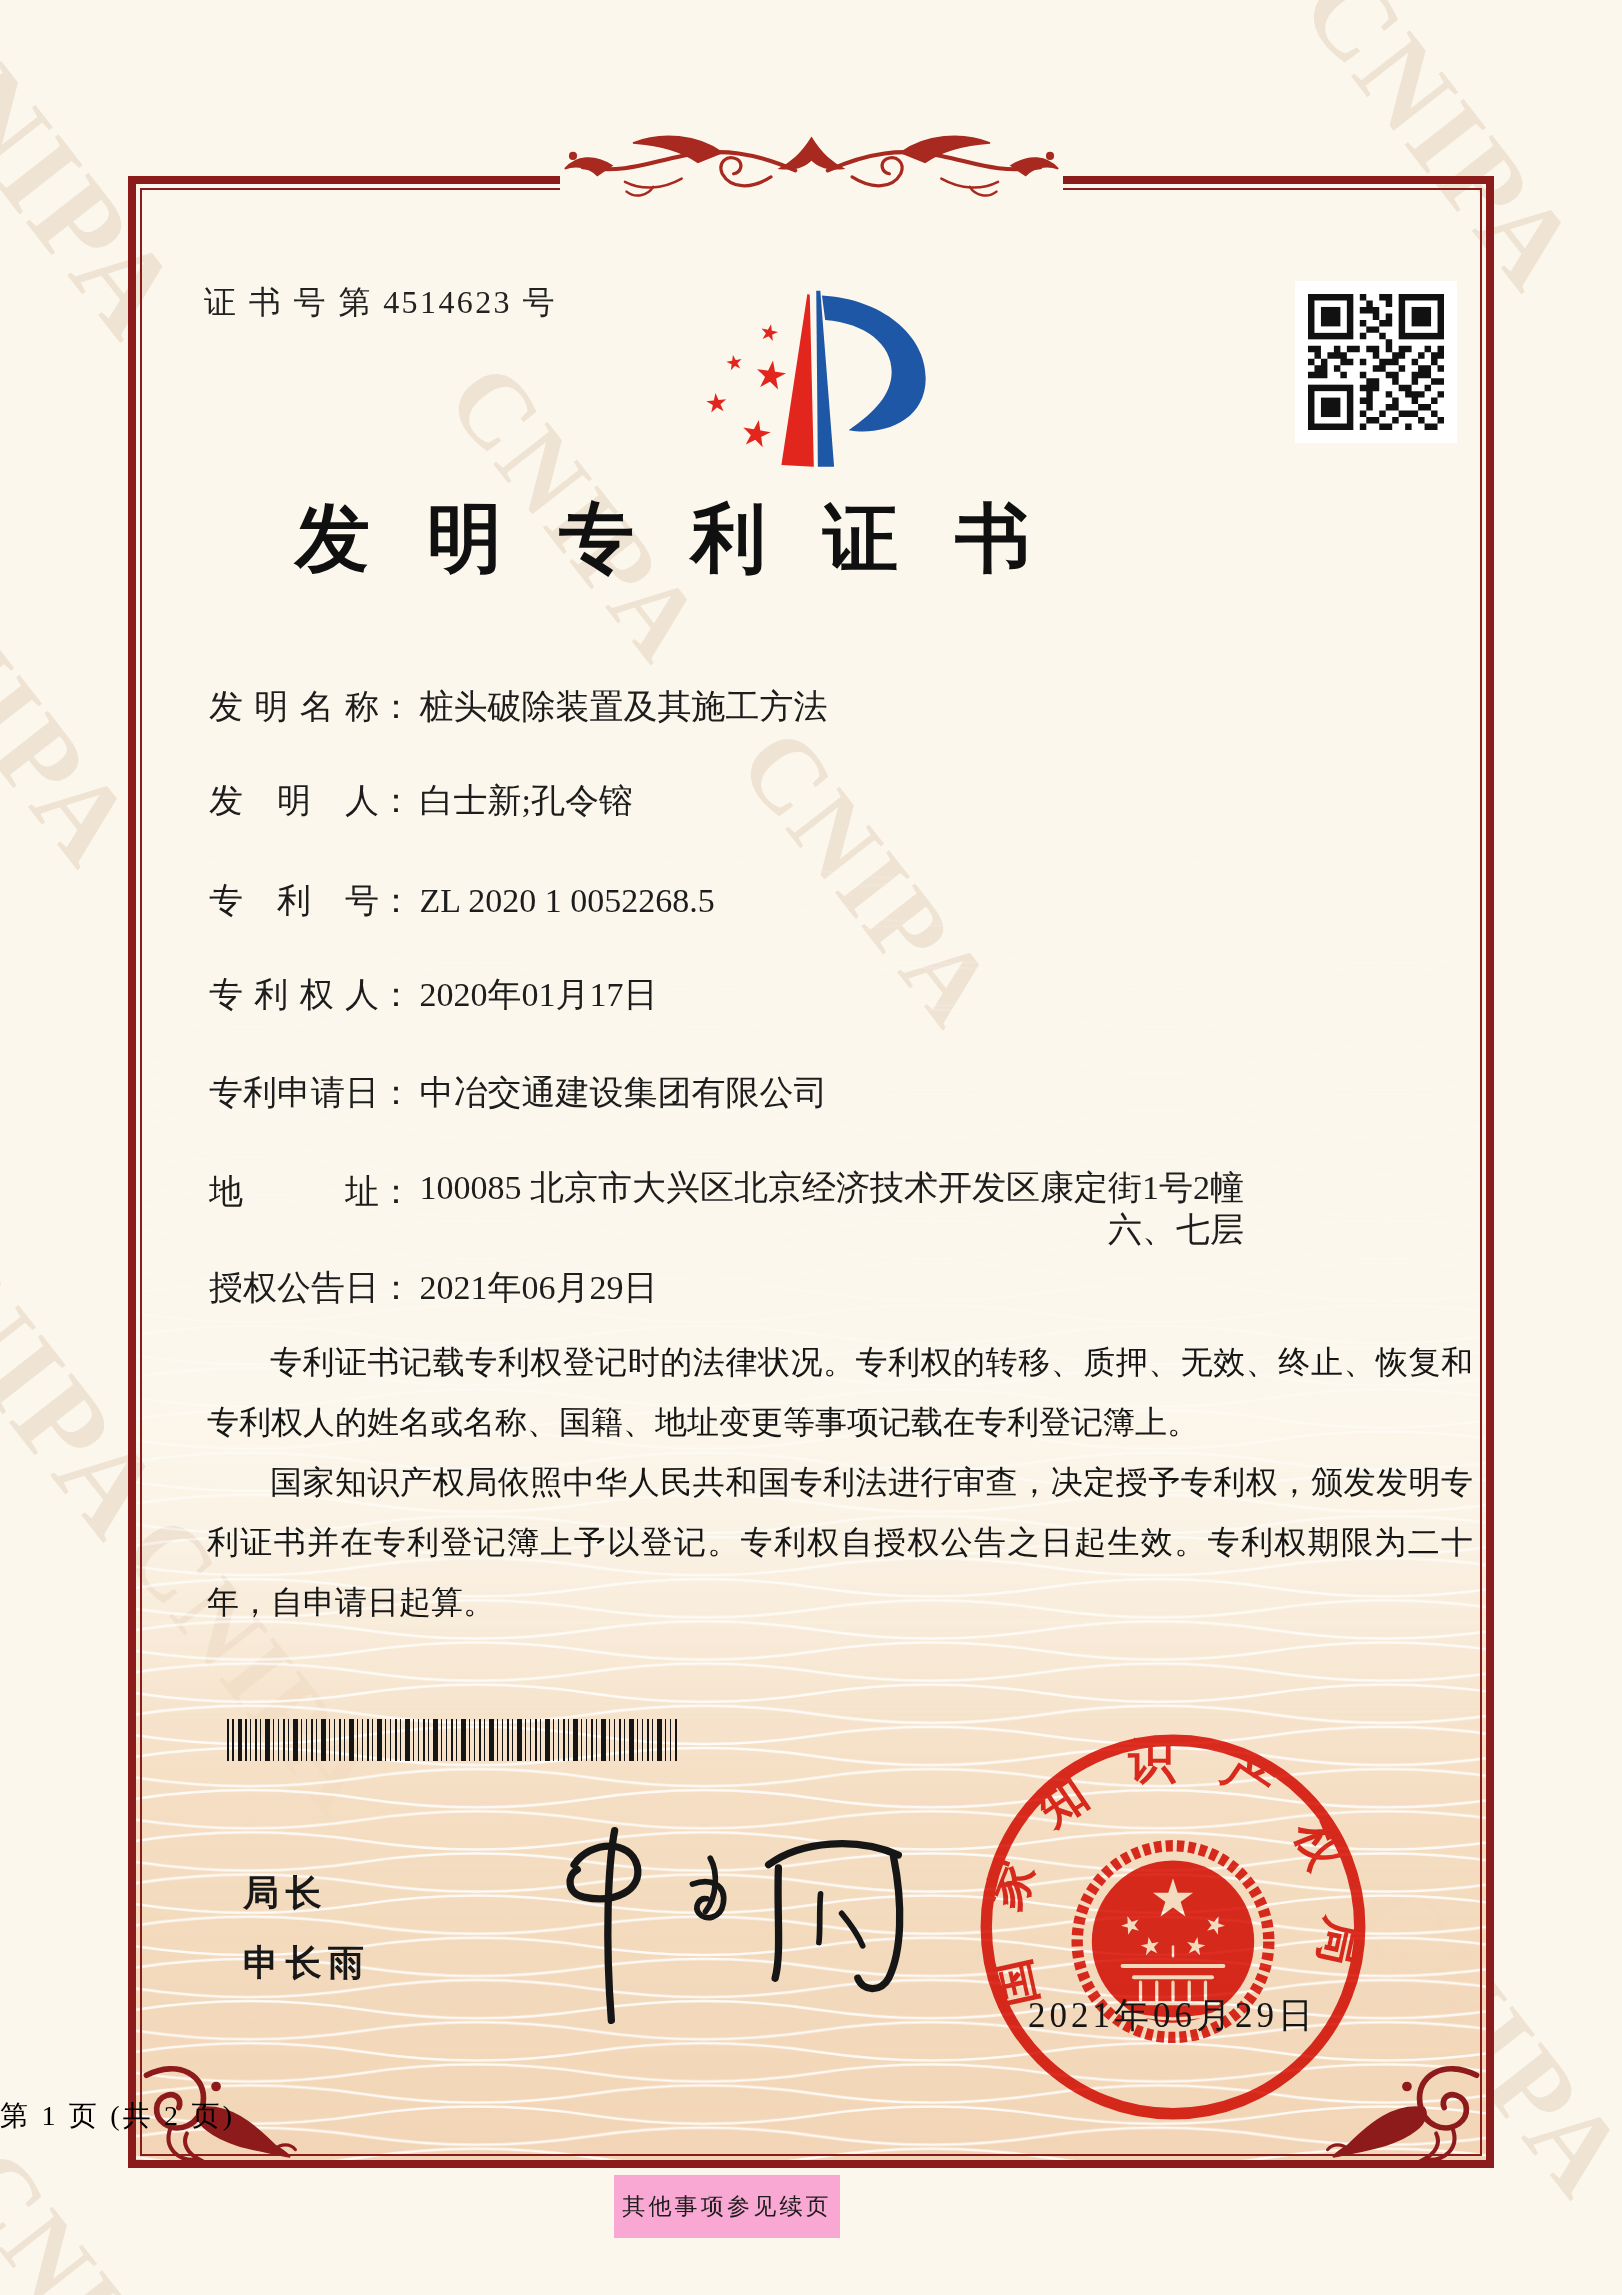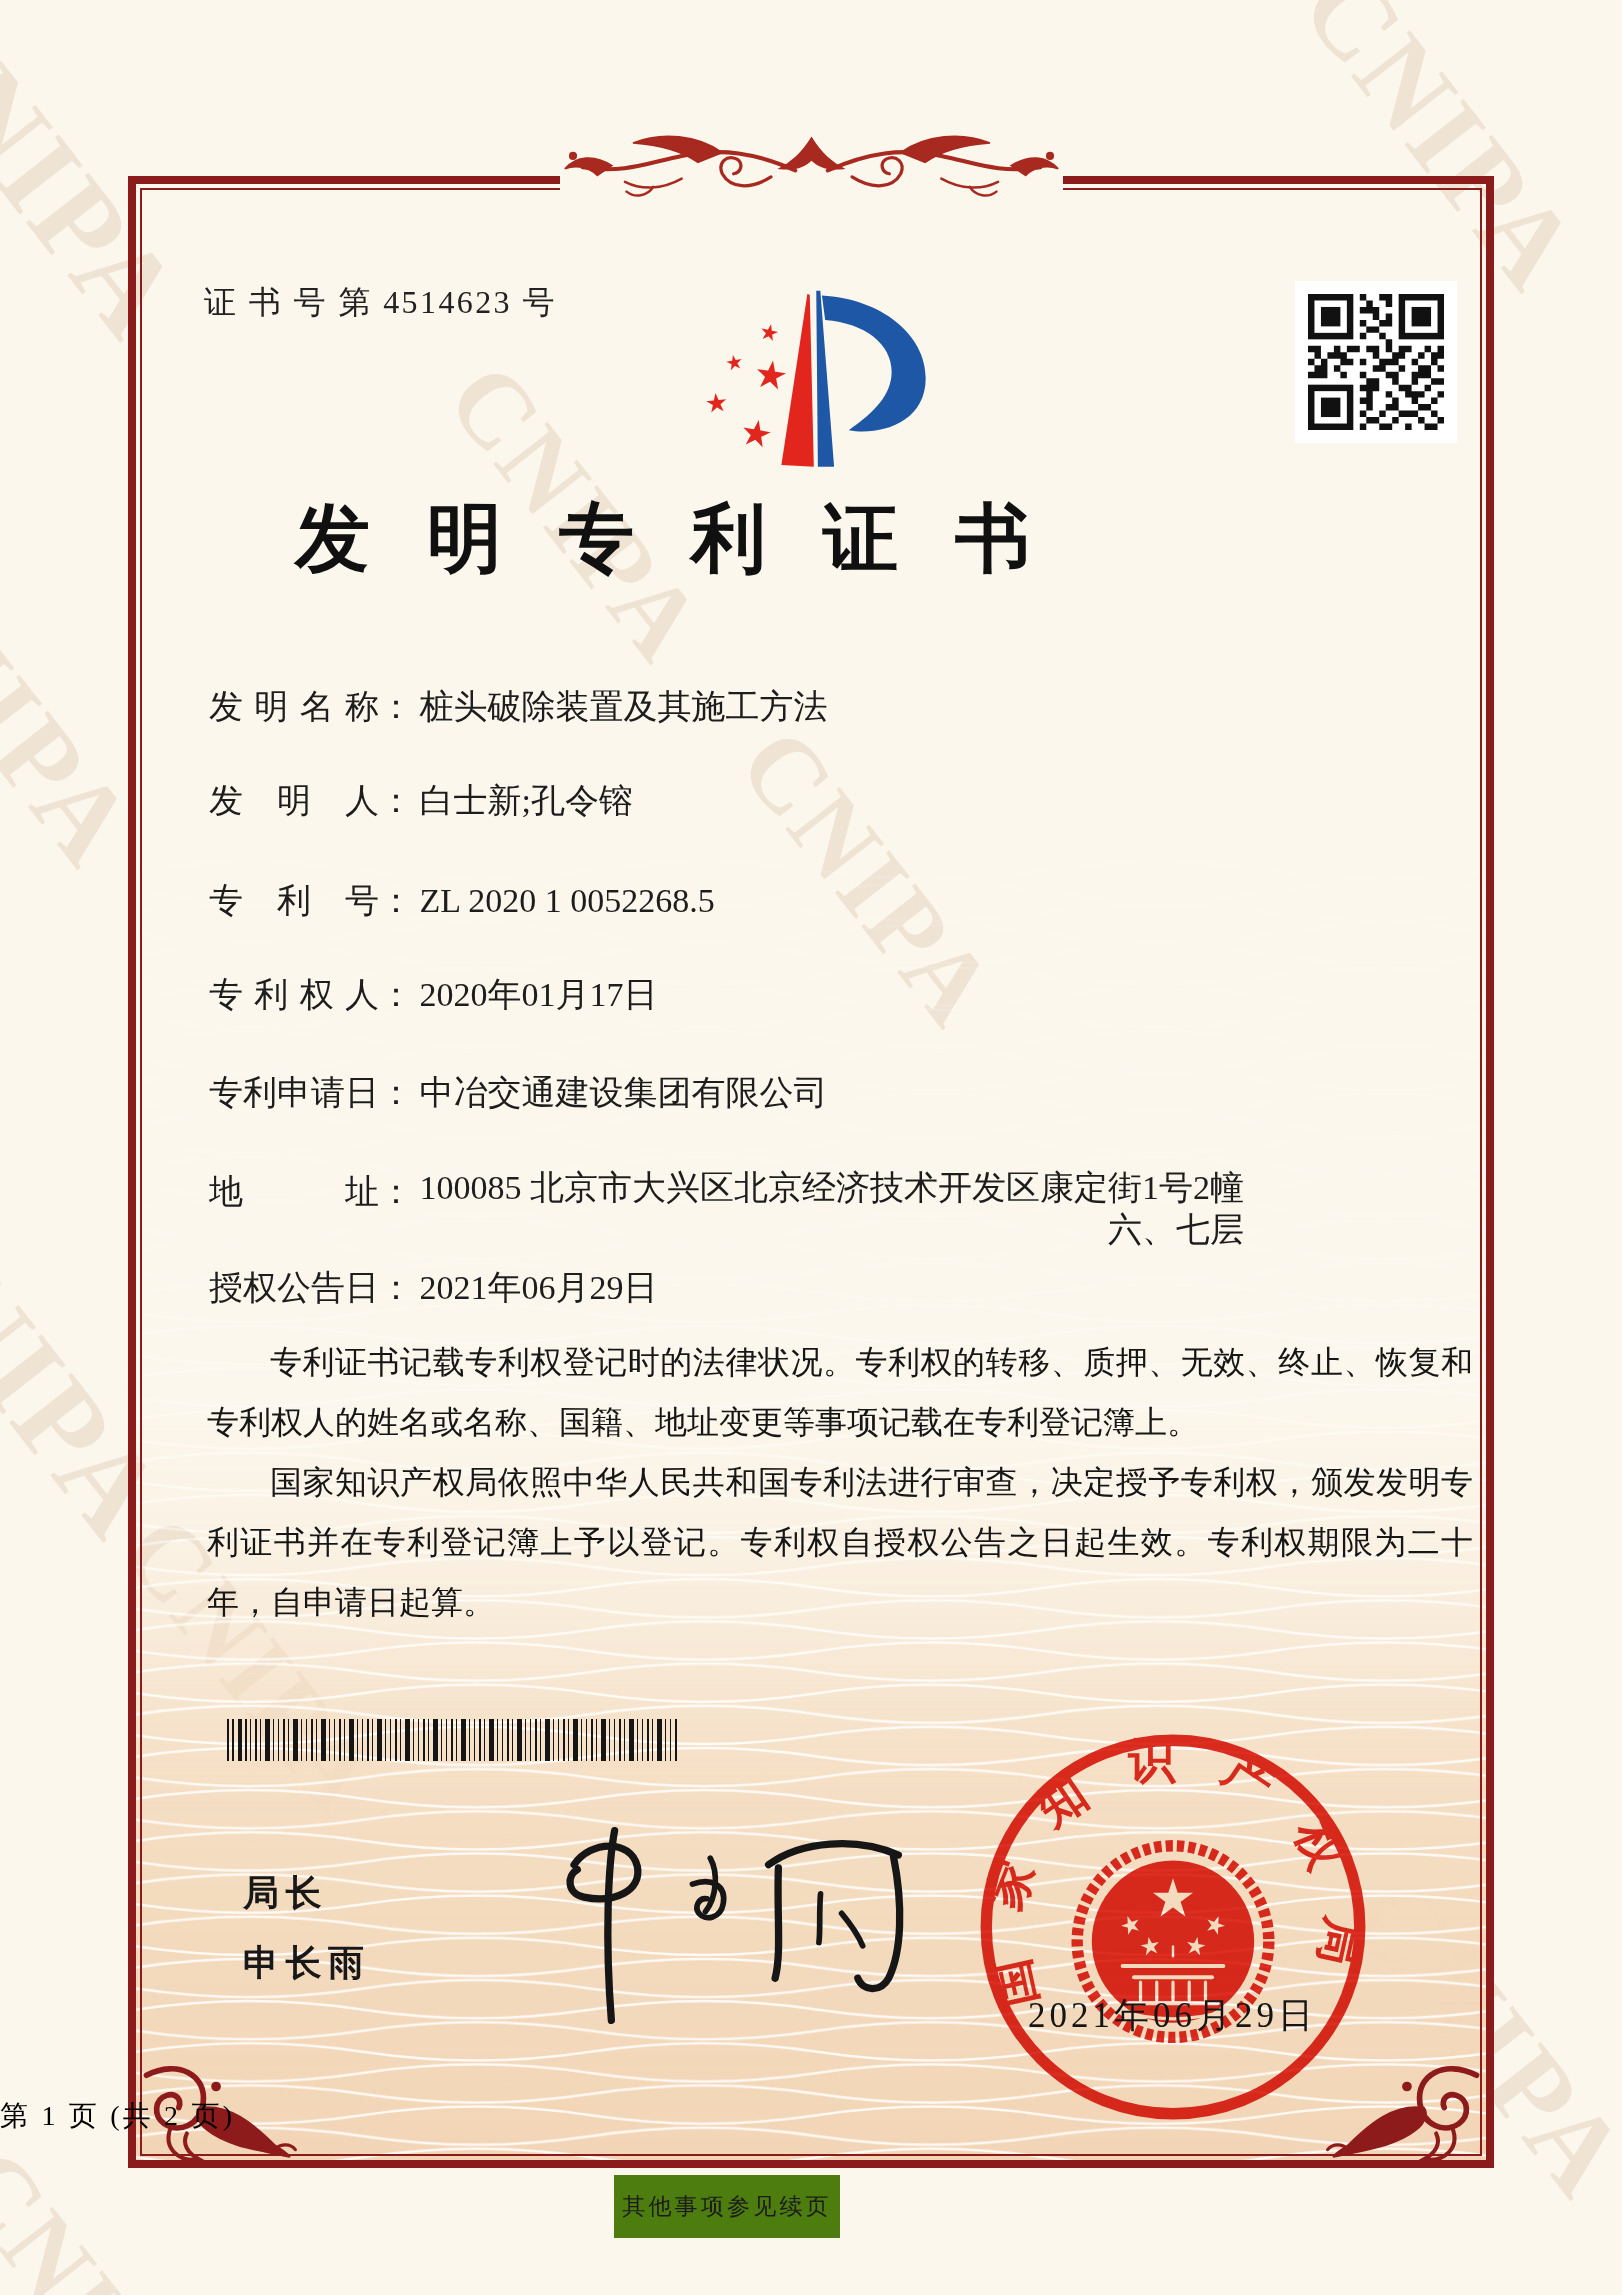--- a/index.html
+++ b/index.html
@@ -84,21 +84,21 @@
     mix-blend-mode:multiply;opacity:.95;}
   .seal-date{
     position:absolute;left:984px;top:1992px;width:377px;text-align:center;
     font-size:35px;letter-spacing:4px;color:#151515;
   }
   .page-info{
     position:absolute;left:0;top:2097px;width:1555px;text-align:left;
     font-size:28px;letter-spacing:3.2px;color:#000000;
   }
   .footer-note{
-    position:absolute;left:614px;top:2175px;width:226px;height:63px;background:#4d7c0f;
+    position:absolute;left:614px;top:2175px;width:226px;height:63px;background:#f9a8d4;
     text-align:center;line-height:63px;font-size:23px;letter-spacing:3.2px;color:#1b1b1b;
   }
   .ornament-top{position:absolute;left:560px;top:120px;width:503px;height:101px;background:#fcf7ec;}
   .corner{position:absolute;width:180px;height:123px;}
   .corner.bl{left:122px;top:2059px;}
   .corner.br{left:1321px;top:2059px;transform:scaleX(-1);}
   .logo{position:absolute;left:706px;top:276px;width:227px;height:203px;}
   .sig{position:absolute;left:493px;top:1816px;width:454px;height:219px;}
 </style>
 </head>

